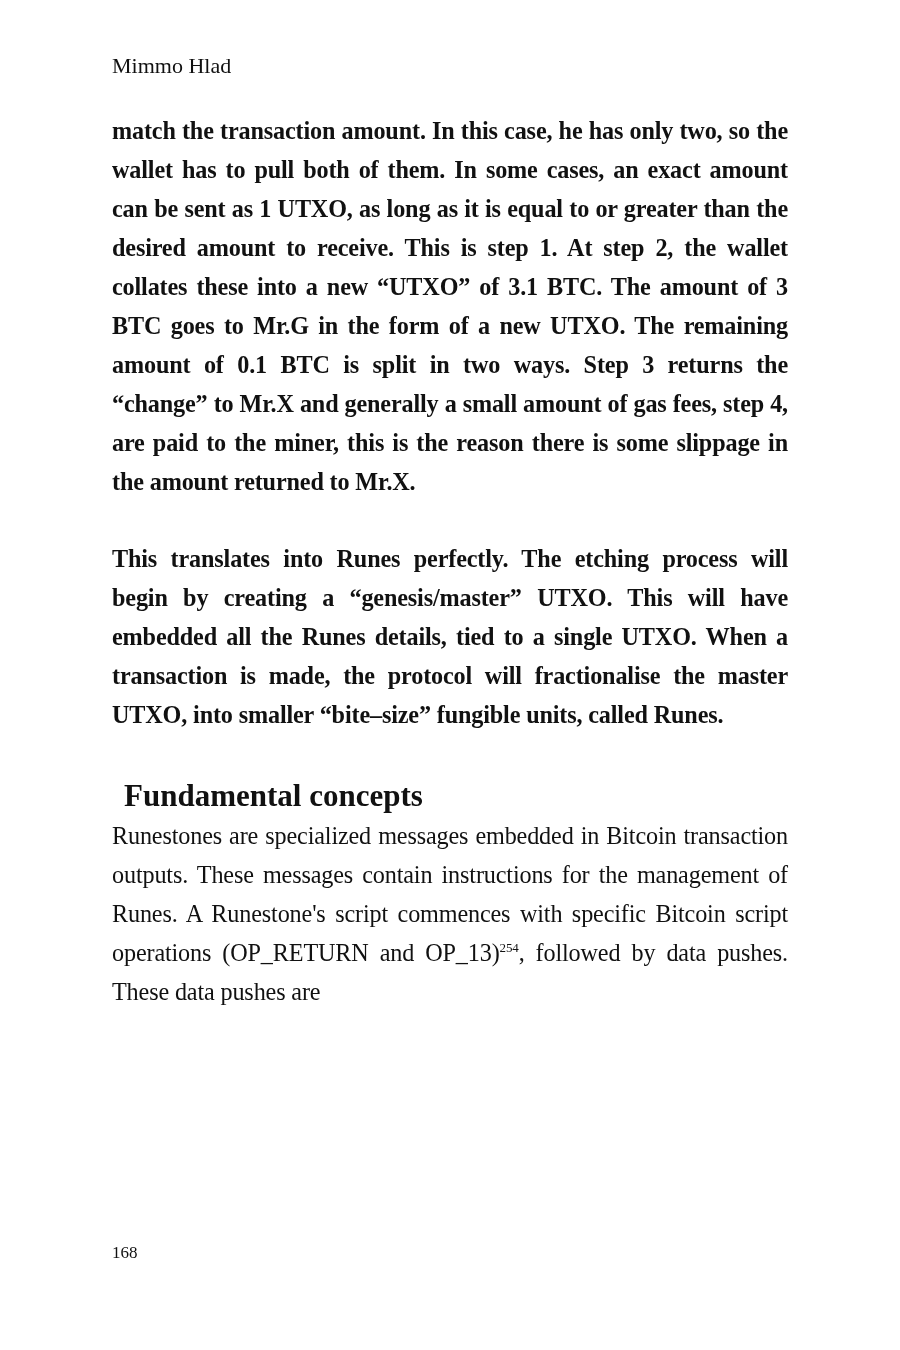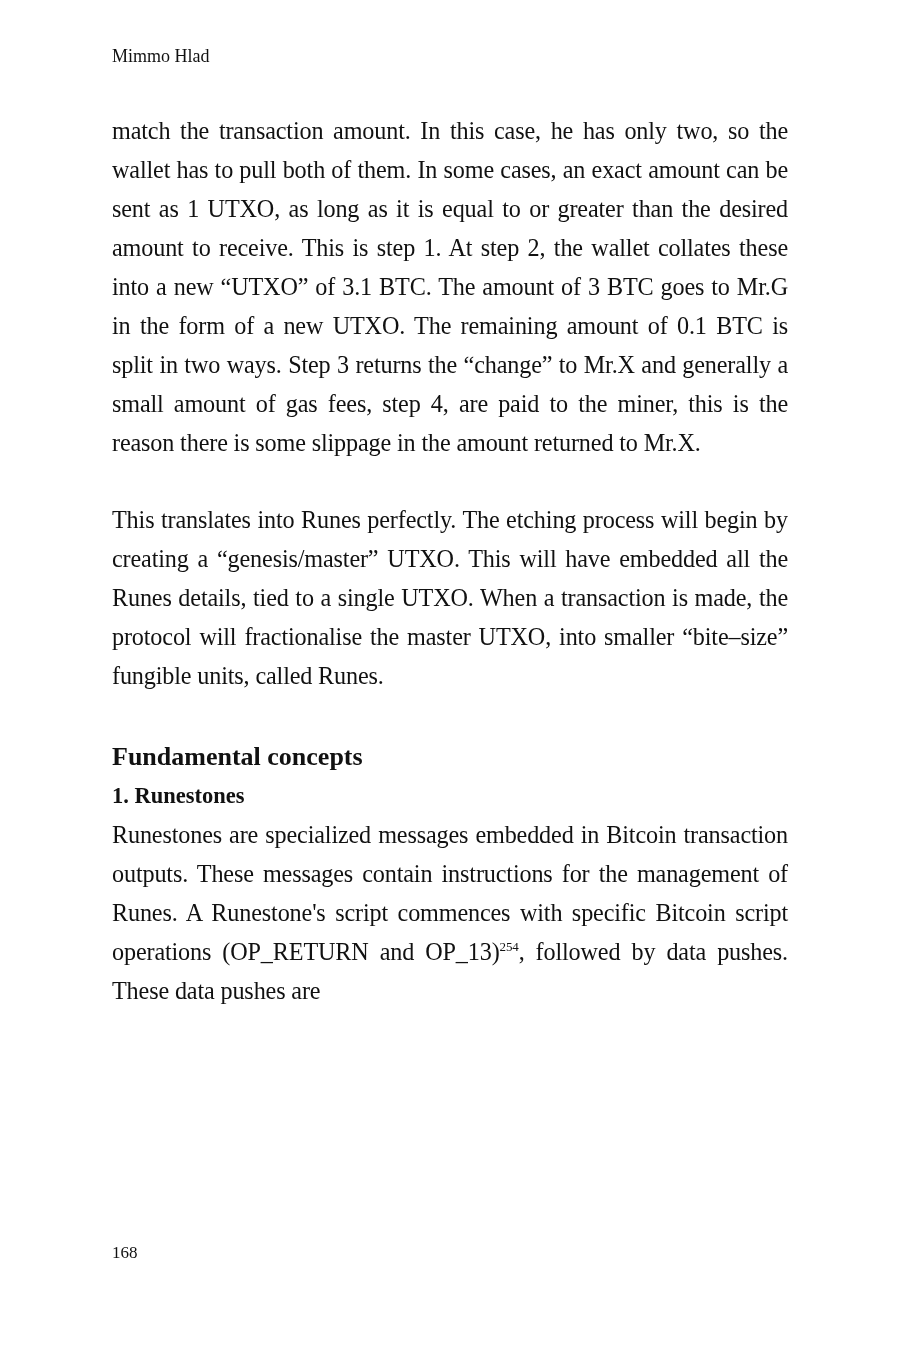--- a/index.html
+++ b/index.html
@@ -11,46 +11,47 @@
       width: 900px;
       height: 1350px;
       position: relative;
       overflow: hidden;
       font-family: "Liberation Serif", "DejaVu Serif", serif;
       color: #111111;
     }
     .running-head {
       position: absolute;
       left: 112px;
-      top: 44px;
-      font-size: 18px;
+      top: 54px;
+      font-size: 22px;
       line-height: 24px;
     }
     .content {
       position: absolute;
       left: 112px;
       top: 111px;
       width: 676px;
     }
     .para {
       margin: 0;
       font-size: 24.2px;
       line-height: 39px;
       text-align: justify;
       letter-spacing: -0.15px;
     }
     .para.gap-after {
       margin-bottom: 38px;
+      font-weight: bold;
     }
     .para.no-justify {
       text-align: left;
     }
     h2.section-title {
-      margin: 42px 0 0 0;
-      font-size: 26px;
+      margin: 42px 0 0 12px;
+      font-size: 31px;
       line-height: 40px;
       font-weight: bold;
     }
     h3.subsection-title {
       margin: 0;
       font-size: 22.5px;
       line-height: 38px;
       font-weight: bold;
     }
     sup.fnref {
@@ -69,17 +70,16 @@
   </style>
 </head>
 <body>
 
 <div class="running-head">Mimmo Hlad</div>
 
 <div class="content">
   <p class="para gap-after">match the transaction amount. In this case, he has only two, so the wallet has to pull both of them. In some cases, an exact amount can be sent as 1 UTXO, as long as it is equal to or greater than the desired amount to receive. This is step 1. At step 2, the wallet collates these into a new “UTXO” of 3.1 BTC. The amount of 3 BTC goes to Mr.G in the form of a new UTXO. The remaining amount of 0.1 BTC is split in two ways. Step 3 returns the “change” to Mr.X and generally a small amount of gas fees, step 4, are paid to the miner, this is the reason there is some slippage in the amount returned to Mr.X.</p>
   <p class="para gap-after">This translates into Runes perfectly. The etching process will begin by creating a “genesis/master” UTXO. This will have embedded all the Runes details, tied to a single UTXO. When a transaction is made, the protocol will fractionalise the master UTXO, into smaller “bite–size” fungible units, called Runes.</p>
   <h2 class="section-title">Fundamental concepts</h2>
-  <h3 class="subsection-title">1. Runestones</h3>
   <p class="para"><span>Runestones are specialized messages embedded in Bitcoin transaction outputs. These messages contain instructions for the management of Runes. A Runestone's script commences with specific Bitcoin script operations (OP_RETURN and OP_13)</span><sup class="fnref">254</sup><span>, followed by data pushes. These data pushes are</span></p>
 </div>
 
 <div class="folio">168</div>
 
 </body></html>

